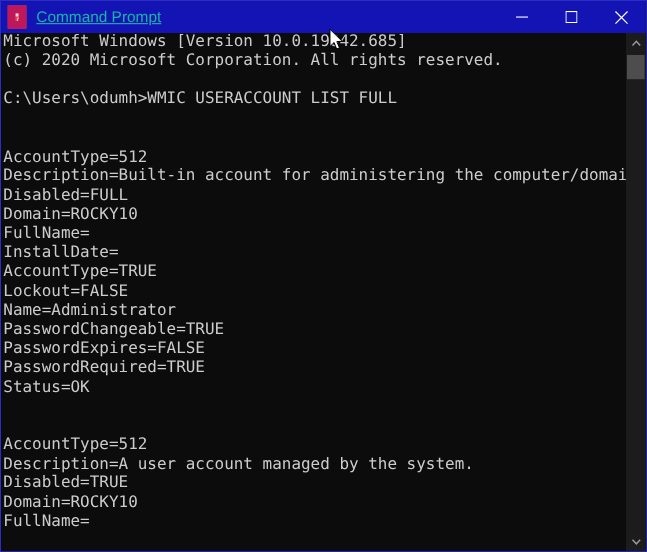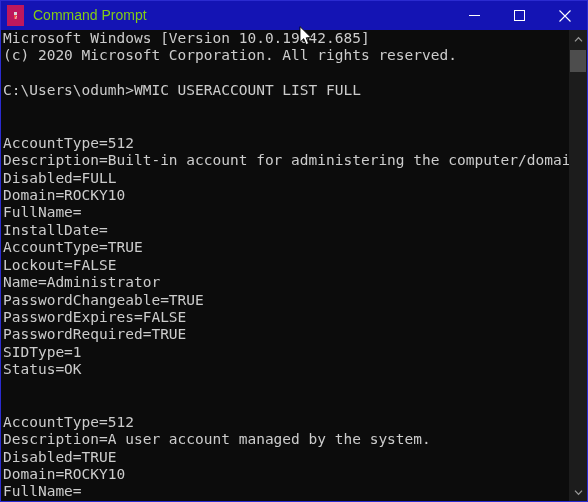--- a/index.html
+++ b/index.html
@@ -58,26 +58,27 @@
     position: absolute;
     top: 3px;
     left: 1px;
     font-family: "DejaVu Sans Mono", monospace;
     font-size: 7px;
     line-height: 9px;
     color: #e8e8e8;
     letter-spacing: -0.5px;
   }
   #title-text {
-    color: #84cc16;
+    color: #14b8a6;
     font-family: "Liberation Sans", sans-serif;
     font-size: 14px;
     line-height: 29px;
     white-space: nowrap;
     flex: 1 1 auto;
+    text-decoration: underline;
   }
   .winbtn {
     width: 45px;
     height: 29px;
     flex: 0 0 45px;
     display: flex;
     align-items: center;
     justify-content: center;
     color: #ffffff;
   }
@@ -199,21 +200,20 @@
         <div class="line">Disabled=FULL</div>
         <div class="line">Domain=ROCKY10</div>
         <div class="line">FullName=</div>
         <div class="line">InstallDate=</div>
         <div class="line">AccountType=TRUE</div>
         <div class="line">Lockout=FALSE</div>
         <div class="line">Name=Administrator</div>
         <div class="line">PasswordChangeable=TRUE</div>
         <div class="line">PasswordExpires=FALSE</div>
         <div class="line">PasswordRequired=TRUE</div>
-        <div class="line">SIDType=1</div>
         <div class="line">Status=OK</div>
         <div class="line blank"> </div>
         <div class="line blank"> </div>
         <div class="line">AccountType=512</div>
         <div class="line">Description=A user account managed by the system.</div>
         <div class="line">Disabled=TRUE</div>
         <div class="line">Domain=ROCKY10</div>
         <div class="line">FullName=</div>
       </div>
 

